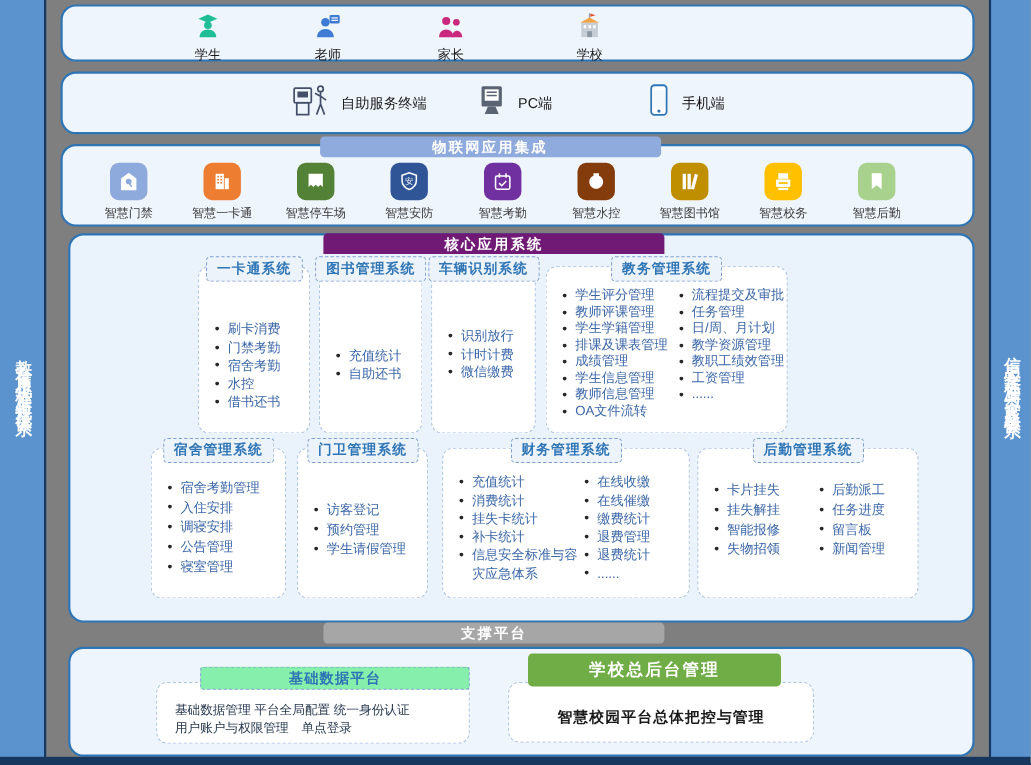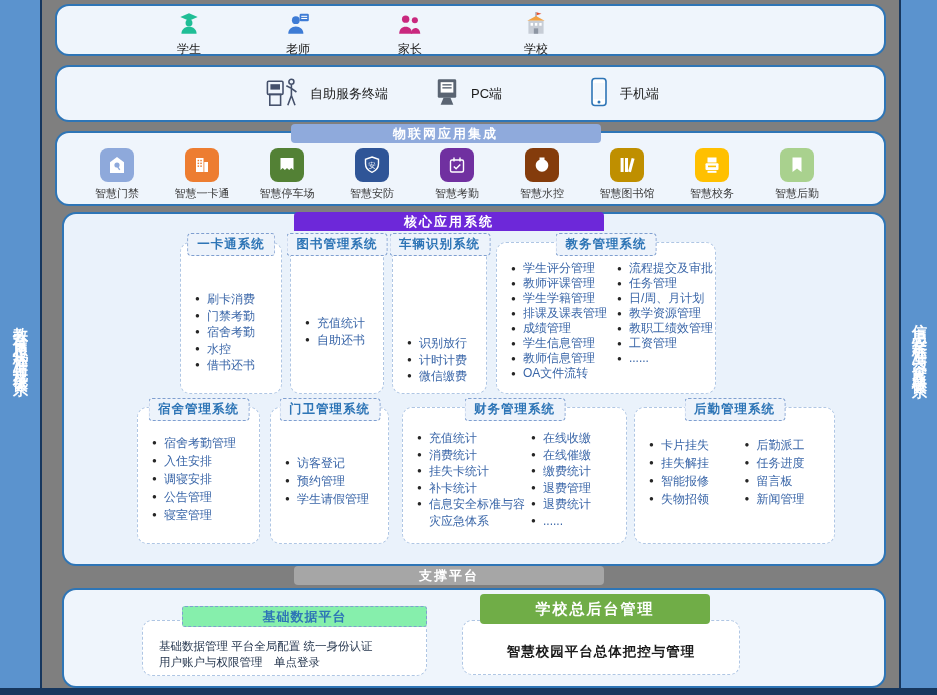--- a/index.html
+++ b/index.html
@@ -17,21 +17,21 @@
   .band-users{left:55px;top:4px;width:827px;height:48px;}
   .band-terminals{left:55px;top:65px;width:827px;height:53px;}
   .band-iot{left:55px;top:131px;width:827px;height:71px;}
   .band-core{left:62px;top:212px;width:820px;height:350px;background:#EAF2FB;}
   .band-support{left:62px;top:588px;width:820px;height:96px;}
   
   .pill{position:absolute;left:calc(50% - 25px);transform:translateX(-50%);width:310px;height:19px;
         display:flex;align-items:center;justify-content:center;color:#fff;font-size:13px;
         font-weight:bold;border-radius:4px;z-index:5;letter-spacing:2px;}
   .pill-iot{top:-9px;background:#8FAADC;}
-  .pill-core{top:-2px;background:#6d28d9;border-radius:4px 4px 0 0;}
+  .pill-core{top:-2px;background:#701a75;border-radius:4px 4px 0 0;}
   .pill-support{top:-24px;background:#A6A6A6;}
   
   .user-item{position:absolute;top:5px;width:64px;height:42px;display:flex;flex-direction:column;
              align-items:center;justify-content:space-between;}
   .user-item .ulabel{font-size:12px;color:#1a1a1a;white-space:nowrap;}
   
   .term-item{position:absolute;top:0;height:100%;display:flex;align-items:center;gap:9px;}
   .term-item .tlabel{font-size:13px;color:#1a1a1a;white-space:nowrap;}
   
   .iot-row{position:absolute;left:36px;top:15px;display:flex;gap:37px;}
@@ -275,21 +275,21 @@
     <div class="dash-box" style="left:226px;top:28px;width:92px;height:150px">
       <div class="box-title">图书管理系统</div>
       <ul class="items" style="margin-top:72px">
         <li>充值统计</li>
         <li>自助还书</li>
       </ul>
     </div>
 
     <div class="dash-box" style="left:328px;top:28px;width:93px;height:150px">
       <div class="box-title">车辆识别系统</div>
-      <ul class="items" style="margin-top:92px">
+      <ul class="items" style="margin-top:54px">
         <li>识别放行</li>
         <li>计时计费</li>
         <li>微信缴费</li>
       </ul>
     </div>
 
     <div class="dash-box" style="left:432px;top:28px;width:218px;height:150px">
       <div class="box-title">教务管理系统</div>
       <div class="cols" style="margin-top:18px">
         <ul class="items" style="width:104px;line-height:15px">

